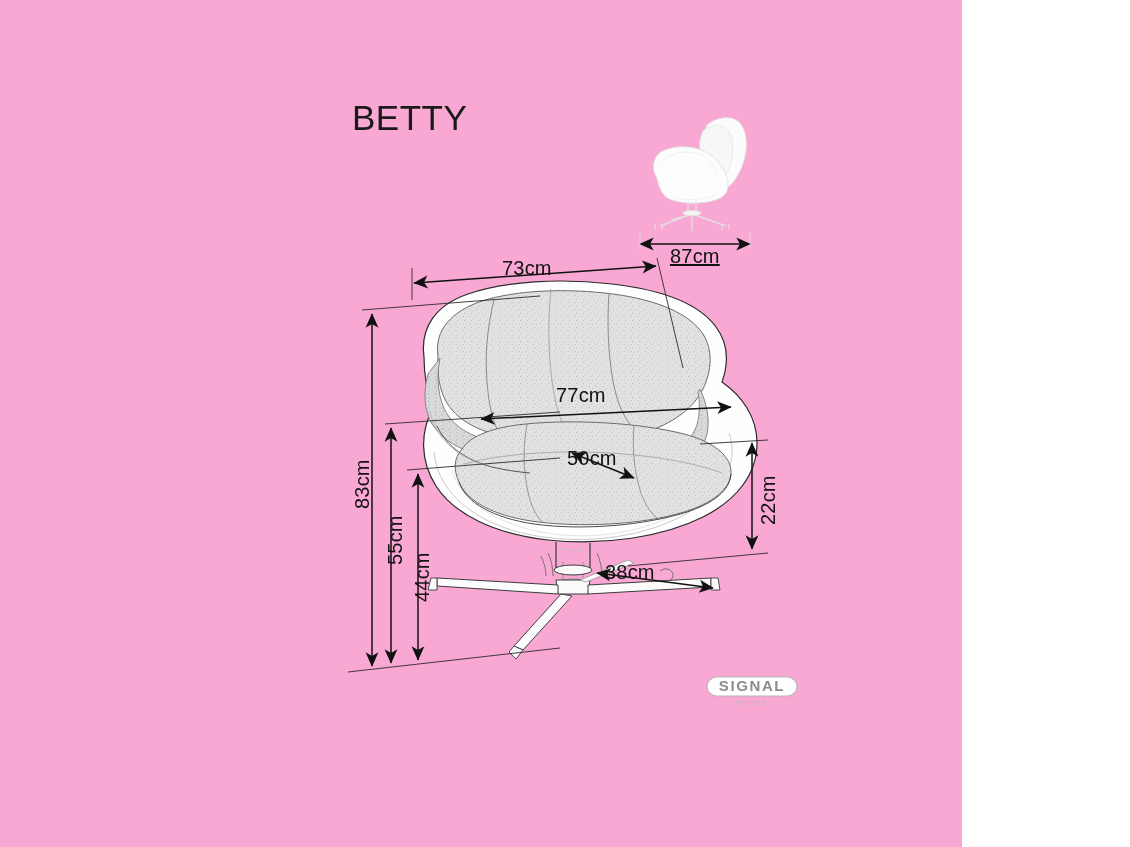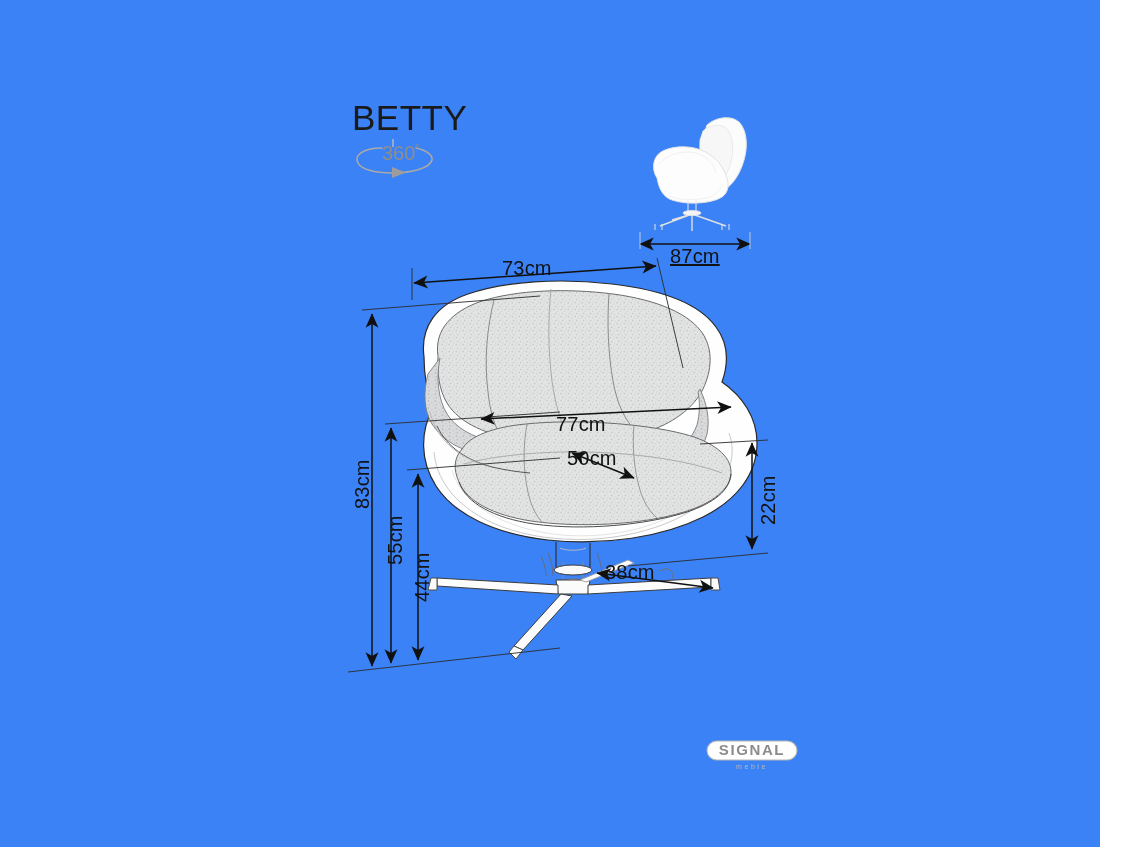--- a/index.html
+++ b/index.html
@@ -8,23 +8,23 @@
     padding: 0;
     background: #ffffff;
   }
   body {
     font-family: "Liberation Sans", sans-serif;
     color: #111111;
     -webkit-font-smoothing: antialiased;
   }
   #page {
     position: relative;
-    width: 1100px;
+    width: 962px;
     height: 847px;
-    background: #3b82f6;
+    background: #f9a8d4;
     overflow: hidden;
   }
   #sheet-svg {
     position: absolute;
     left: 0;
     top: 0;
     width: 1130px;
     height: 847px;
     display: block;
   }
@@ -70,21 +70,21 @@
     letter-spacing: 0.2px;
   }
   .dim-label.vert {
     transform: rotate(-90deg);
     transform-origin: left top;
   }
 
   
   #brand-logo {
     left: 706px;
-    top: 740px;
+    top: 676px;
     width: 92px;
     height: 34px;
   }
   #brand-logo svg { display: block; }
   .logo-word {
     fill: #8c8c8c;
     font-family: "Liberation Sans", sans-serif;
     font-size: 15px;
     font-weight: 700;
     letter-spacing: 1.6px;
@@ -285,35 +285,26 @@
     </g>
 
     <g>
       <line x1="597" y1="573" x2="713" y2="588" stroke="#111111" stroke-width="1.5" marker-start="url(#arrB)" marker-end="url(#arrB)"></line>
     </g>
 
   </svg>
 
   <div class="abs" id="product-title">BETTY</div>
 
-  <div class="abs" id="rotation-badge">
-    <svg viewBox="0 0 92 42" width="92" height="42">
-      <path d="M30 12 C10 12 2 20 6 27 C9 33 22 37 40 37 C60 37 78 32 80 24 C81 19 74 14 64 12" fill="none" stroke="#a9a9a9" stroke-width="1.6" stroke-linecap="round"></path>
-      <path d="M40 31 L54 36.5 L40 42 Z" fill="#9d9d9d"></path>
-      <line x1="41" y1="3" x2="41" y2="11" stroke="#bdbdbd" stroke-width="1.4"></line>
-      <text class="badge-text" x="30" y="24">360</text>
-      <text class="badge-sup" x="63" y="16">°</text>
-    </svg>
-  </div>
 
   <div class="abs dim-label" style="left:502px; top:258px;">73cm</div>
 
   <div class="abs dim-label" style="left:670px; top:246px;text-decoration:underline;">87cm</div>
 
-  <div class="abs dim-label" style="left:556px; top:414px;">77cm</div>
+  <div class="abs dim-label" style="left:556px; top:385px;">77cm</div>
 
   <div class="abs dim-label" style="left:567px; top:448px;">50cm</div>
 
   <div class="abs dim-label" style="left:605px; top:562px;">38cm</div>
 
   <div class="abs dim-label vert" style="left:758px; top:525px;">22cm</div>
 
   <div class="abs dim-label vert" style="left:352px; top:509px;">83cm</div>
 
   <div class="abs dim-label vert" style="left:385px; top:565px;">55cm</div>

